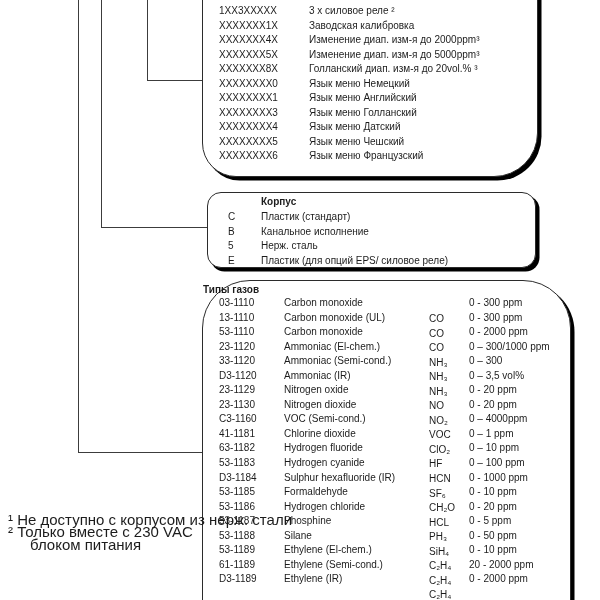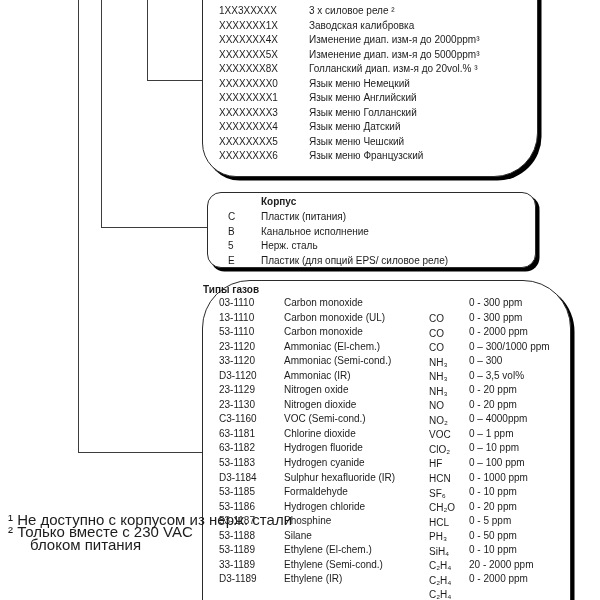--- a/index.html
+++ b/index.html
@@ -117,21 +117,21 @@
         </div>
     </div>
   </div>
 
   <div class="box box2">
     <div class="content">
       <div class="title">Корпус</div>
       <div class="rows" id="housing-rows">
           <div class="row">
             <span class="cell code">C</span>
-            <span class="cell desc">Пластик (питания)</span>
+            <span class="cell desc">Пластик (стандарт)</span>
           </div>
           <div class="row">
             <span class="cell code">B</span>
             <span class="cell desc">Канальное исполнение</span>
           </div>
           <div class="row">
             <span class="cell code">5</span>
             <span class="cell desc">Нерж. сталь</span>
           </div>
           <div class="row">
@@ -196,21 +196,21 @@
             <span class="cell formula">NO₂</span>
             <span class="cell range">0 - 20 ppm</span>
           </div>
           <div class="row">
             <span class="cell code">C3-1160</span>
             <span class="cell name">VOC  (Semi-cond.)</span>
             <span class="cell formula">VOC</span>
             <span class="cell range">0 – 4000ppm</span>
           </div>
           <div class="row">
-            <span class="cell code">63-1181</span>
+            <span class="cell code">41-1181</span>
             <span class="cell name">Chlorine dioxide</span>
             <span class="cell formula">ClO₂</span>
             <span class="cell range">0 – 1 ppm</span>
           </div>
           <div class="row">
             <span class="cell code">63-1182</span>
             <span class="cell name">Hydrogen fluoride</span>
             <span class="cell formula">HF</span>
             <span class="cell range">0 – 10 ppm</span>
           </div>
@@ -250,21 +250,21 @@
             <span class="cell formula">SiH₄</span>
             <span class="cell range">0 - 50 ppm</span>
           </div>
           <div class="row">
             <span class="cell code">53-1189</span>
             <span class="cell name">Ethylene (El-chem.)</span>
             <span class="cell formula">C₂H₄</span>
             <span class="cell range">0 - 10 ppm</span>
           </div>
           <div class="row">
-            <span class="cell code">33-1189</span>
+            <span class="cell code">61-1189</span>
             <span class="cell name">Ethylene (Semi-cond.)</span>
             <span class="cell formula">C₂H₄</span>
             <span class="cell range">20 - 2000 ppm</span>
           </div>
           <div class="row">
             <span class="cell code">D3-1189</span>
             <span class="cell name">Ethylene (IR)</span>
             <span class="cell formula">C₂H₄</span>
             <span class="cell range">0 - 2000 ppm</span>
           </div>

